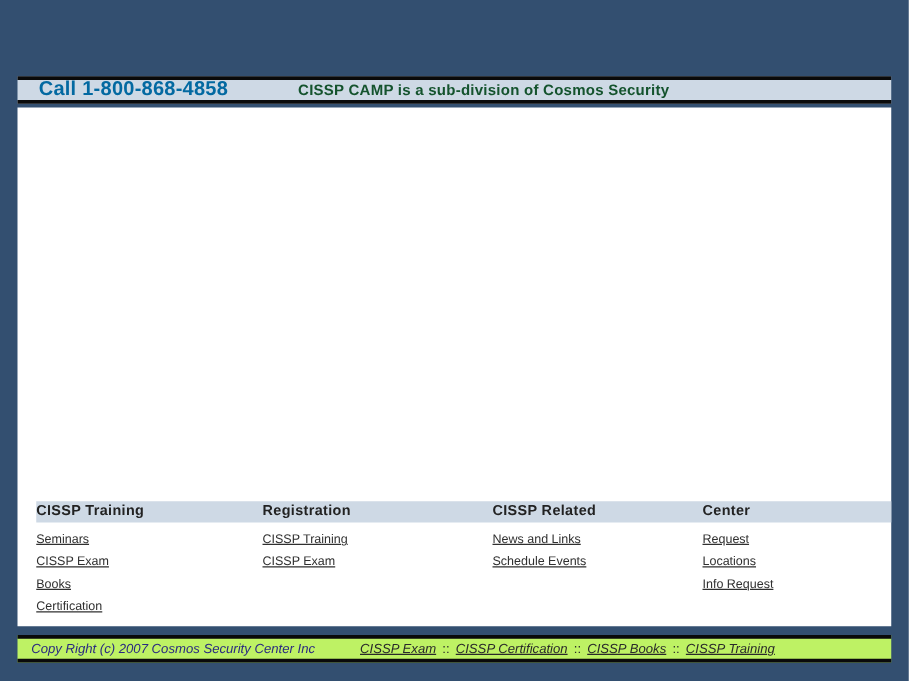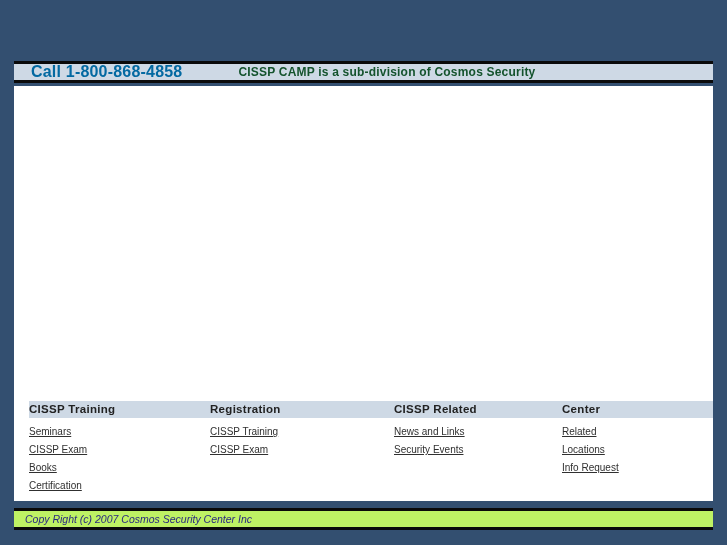--- a/index.html
+++ b/index.html
@@ -183,33 +183,42 @@
         <ul class="links">
           <li><a href="#">CISSP Training</a></li>
           <li><a href="#">CISSP Exam</a></li>
         </ul>
       </div>
 
       <div class="col col-2">
         <h3>CISSP Related</h3>
         <ul class="links">
           <li><a href="#">News and Links</a></li>
-          <li><a href="#">Security Events</a></li>
+          <li><a href="#">Schedule Events</a></li>
         </ul>
       </div>
 
       <div class="col col-3">
         <h3>Center</h3>
         <ul class="links">
-          <li><a href="#">Related</a></li>
+          <li><a href="#">Request</a></li>
           <li><a href="#">Locations</a></li>
           <li><a href="#">Info Request</a></li>
         </ul>
       </div>
     </div>
 
   </div>
 
   <div class="botbar">
     <span class="copyright">Copy Right (c) 2007 Cosmos Security Center Inc</span>
+    <span class="botlinks">
+      <a href="#">CISSP Exam</a>
+      <span class="sep">::</span>
+      <a href="#">CISSP Certification</a>
+      <span class="sep">::</span>
+      <a href="#">CISSP Books</a>
+      <span class="sep">::</span>
+      <a href="#">CISSP Training</a>
+    </span>
   </div>
 
 </div>
 
 </body></html>

